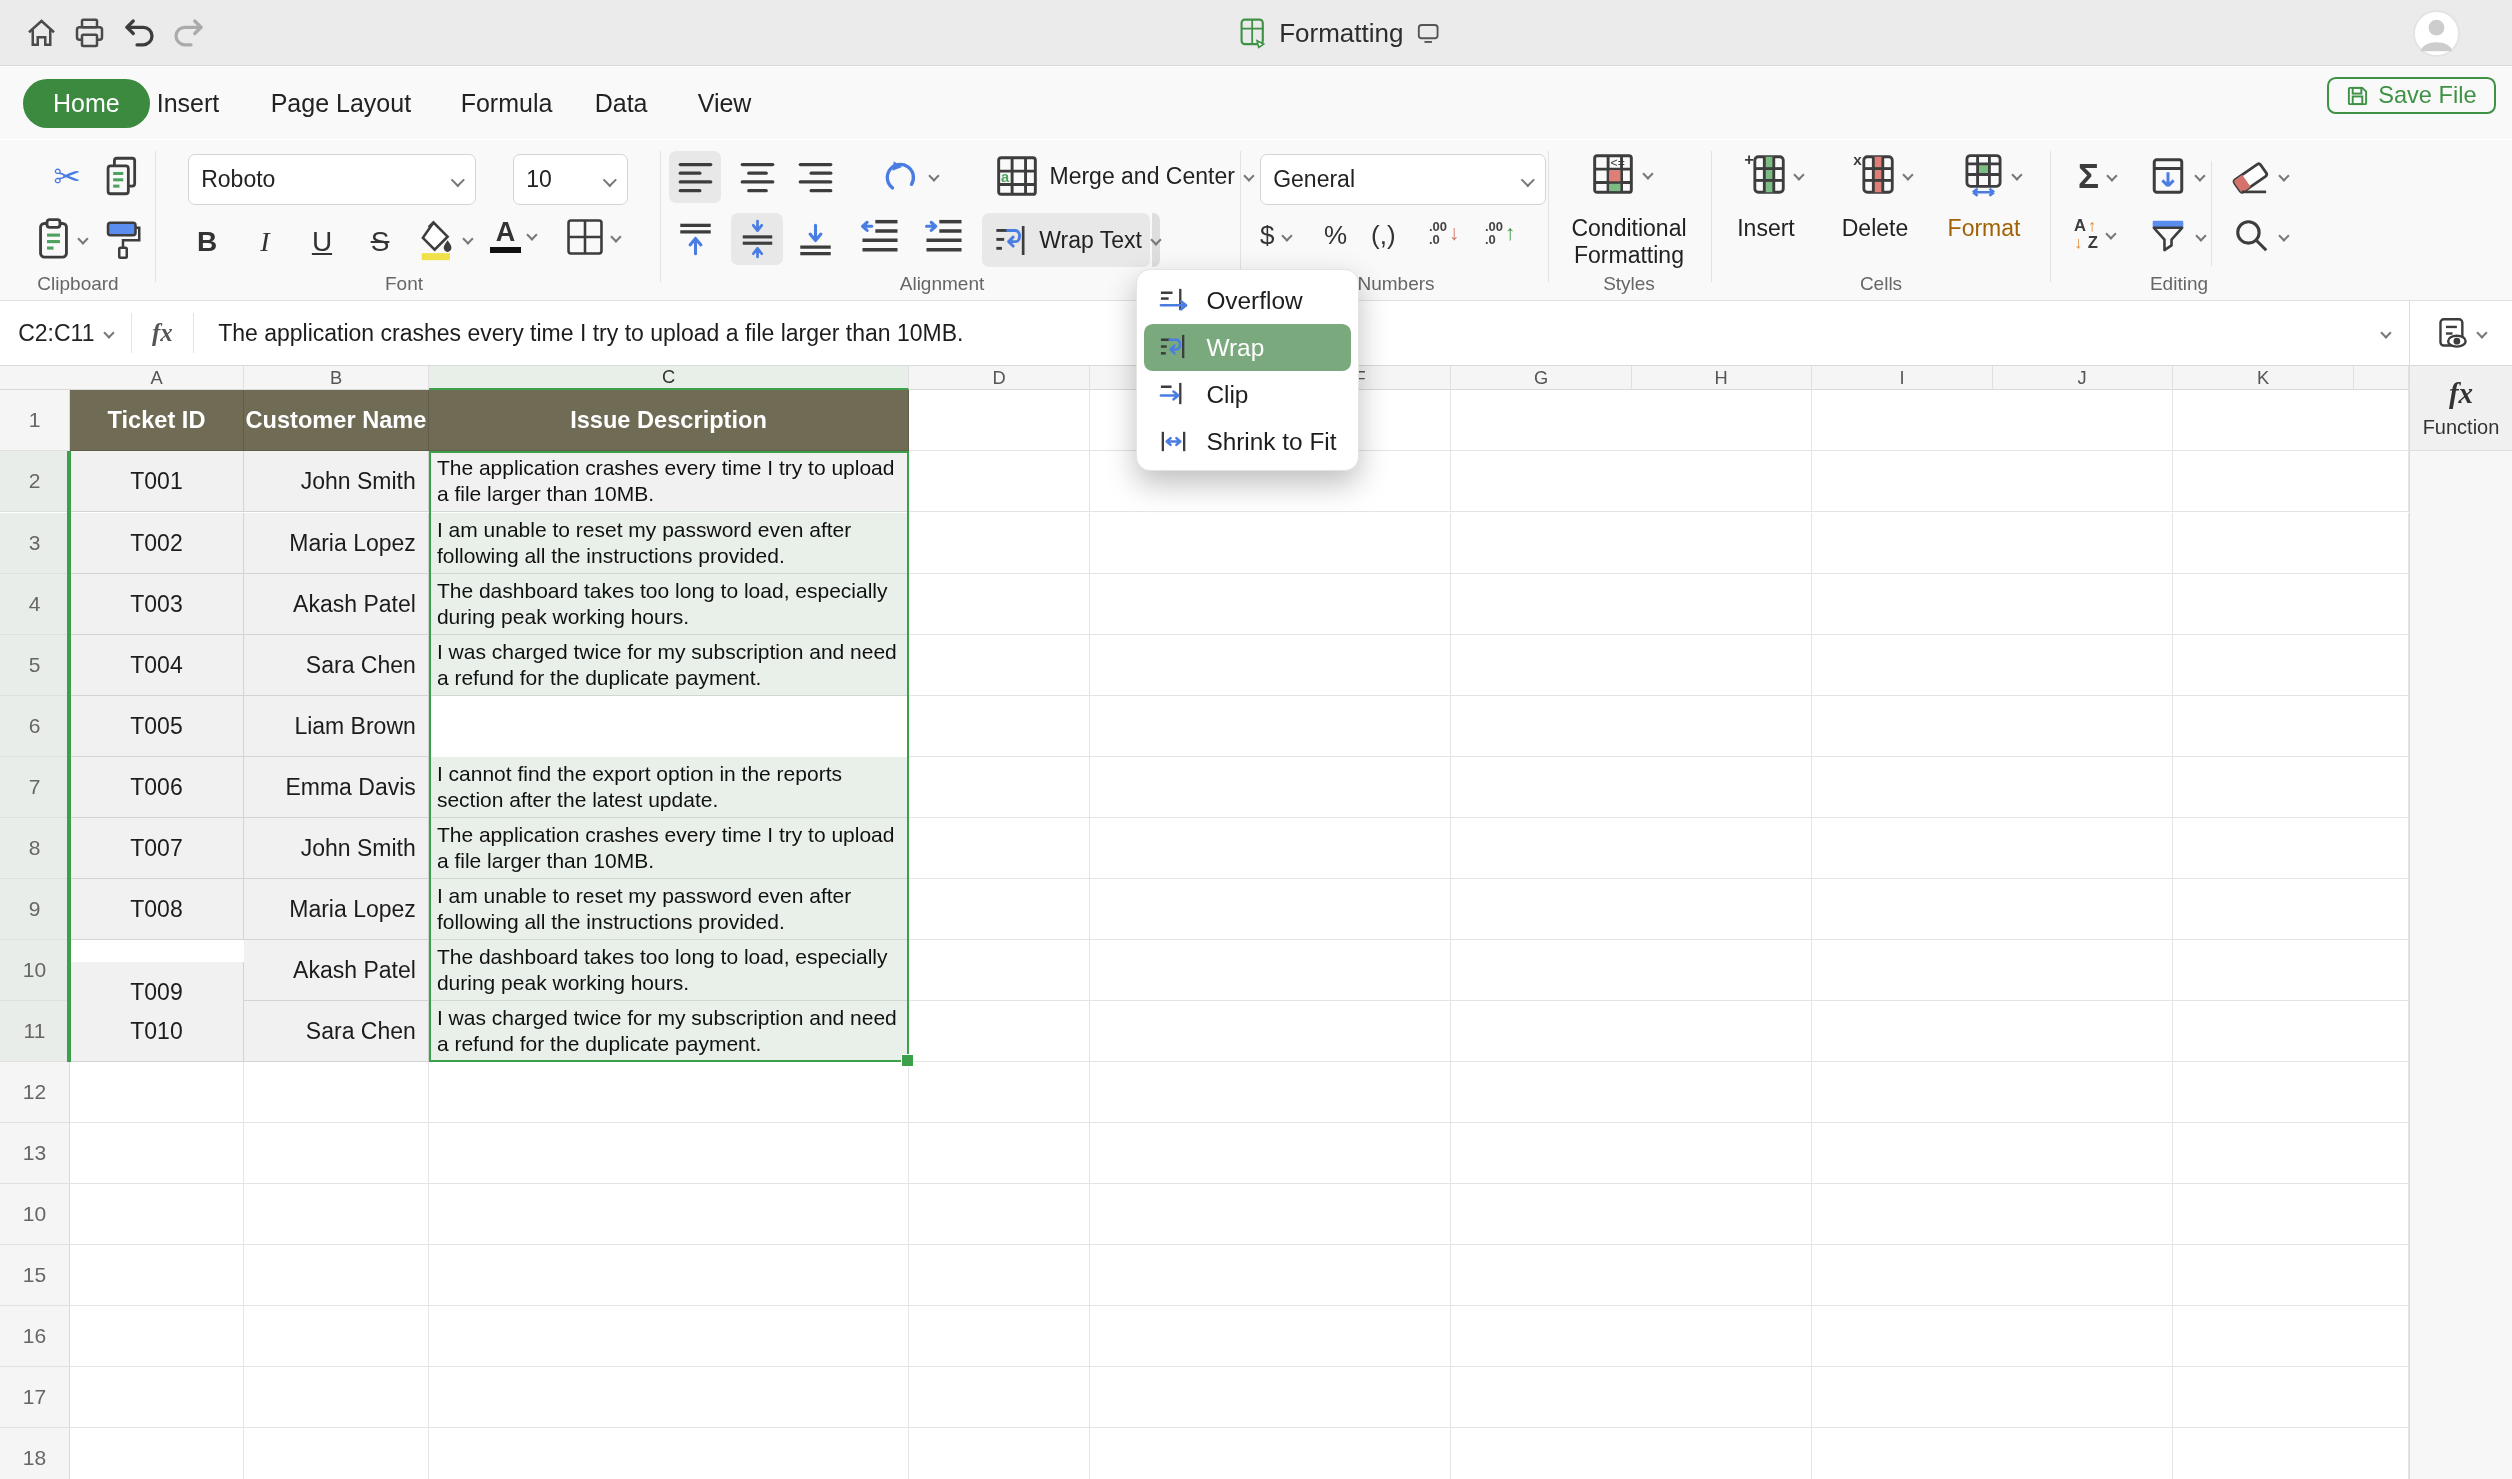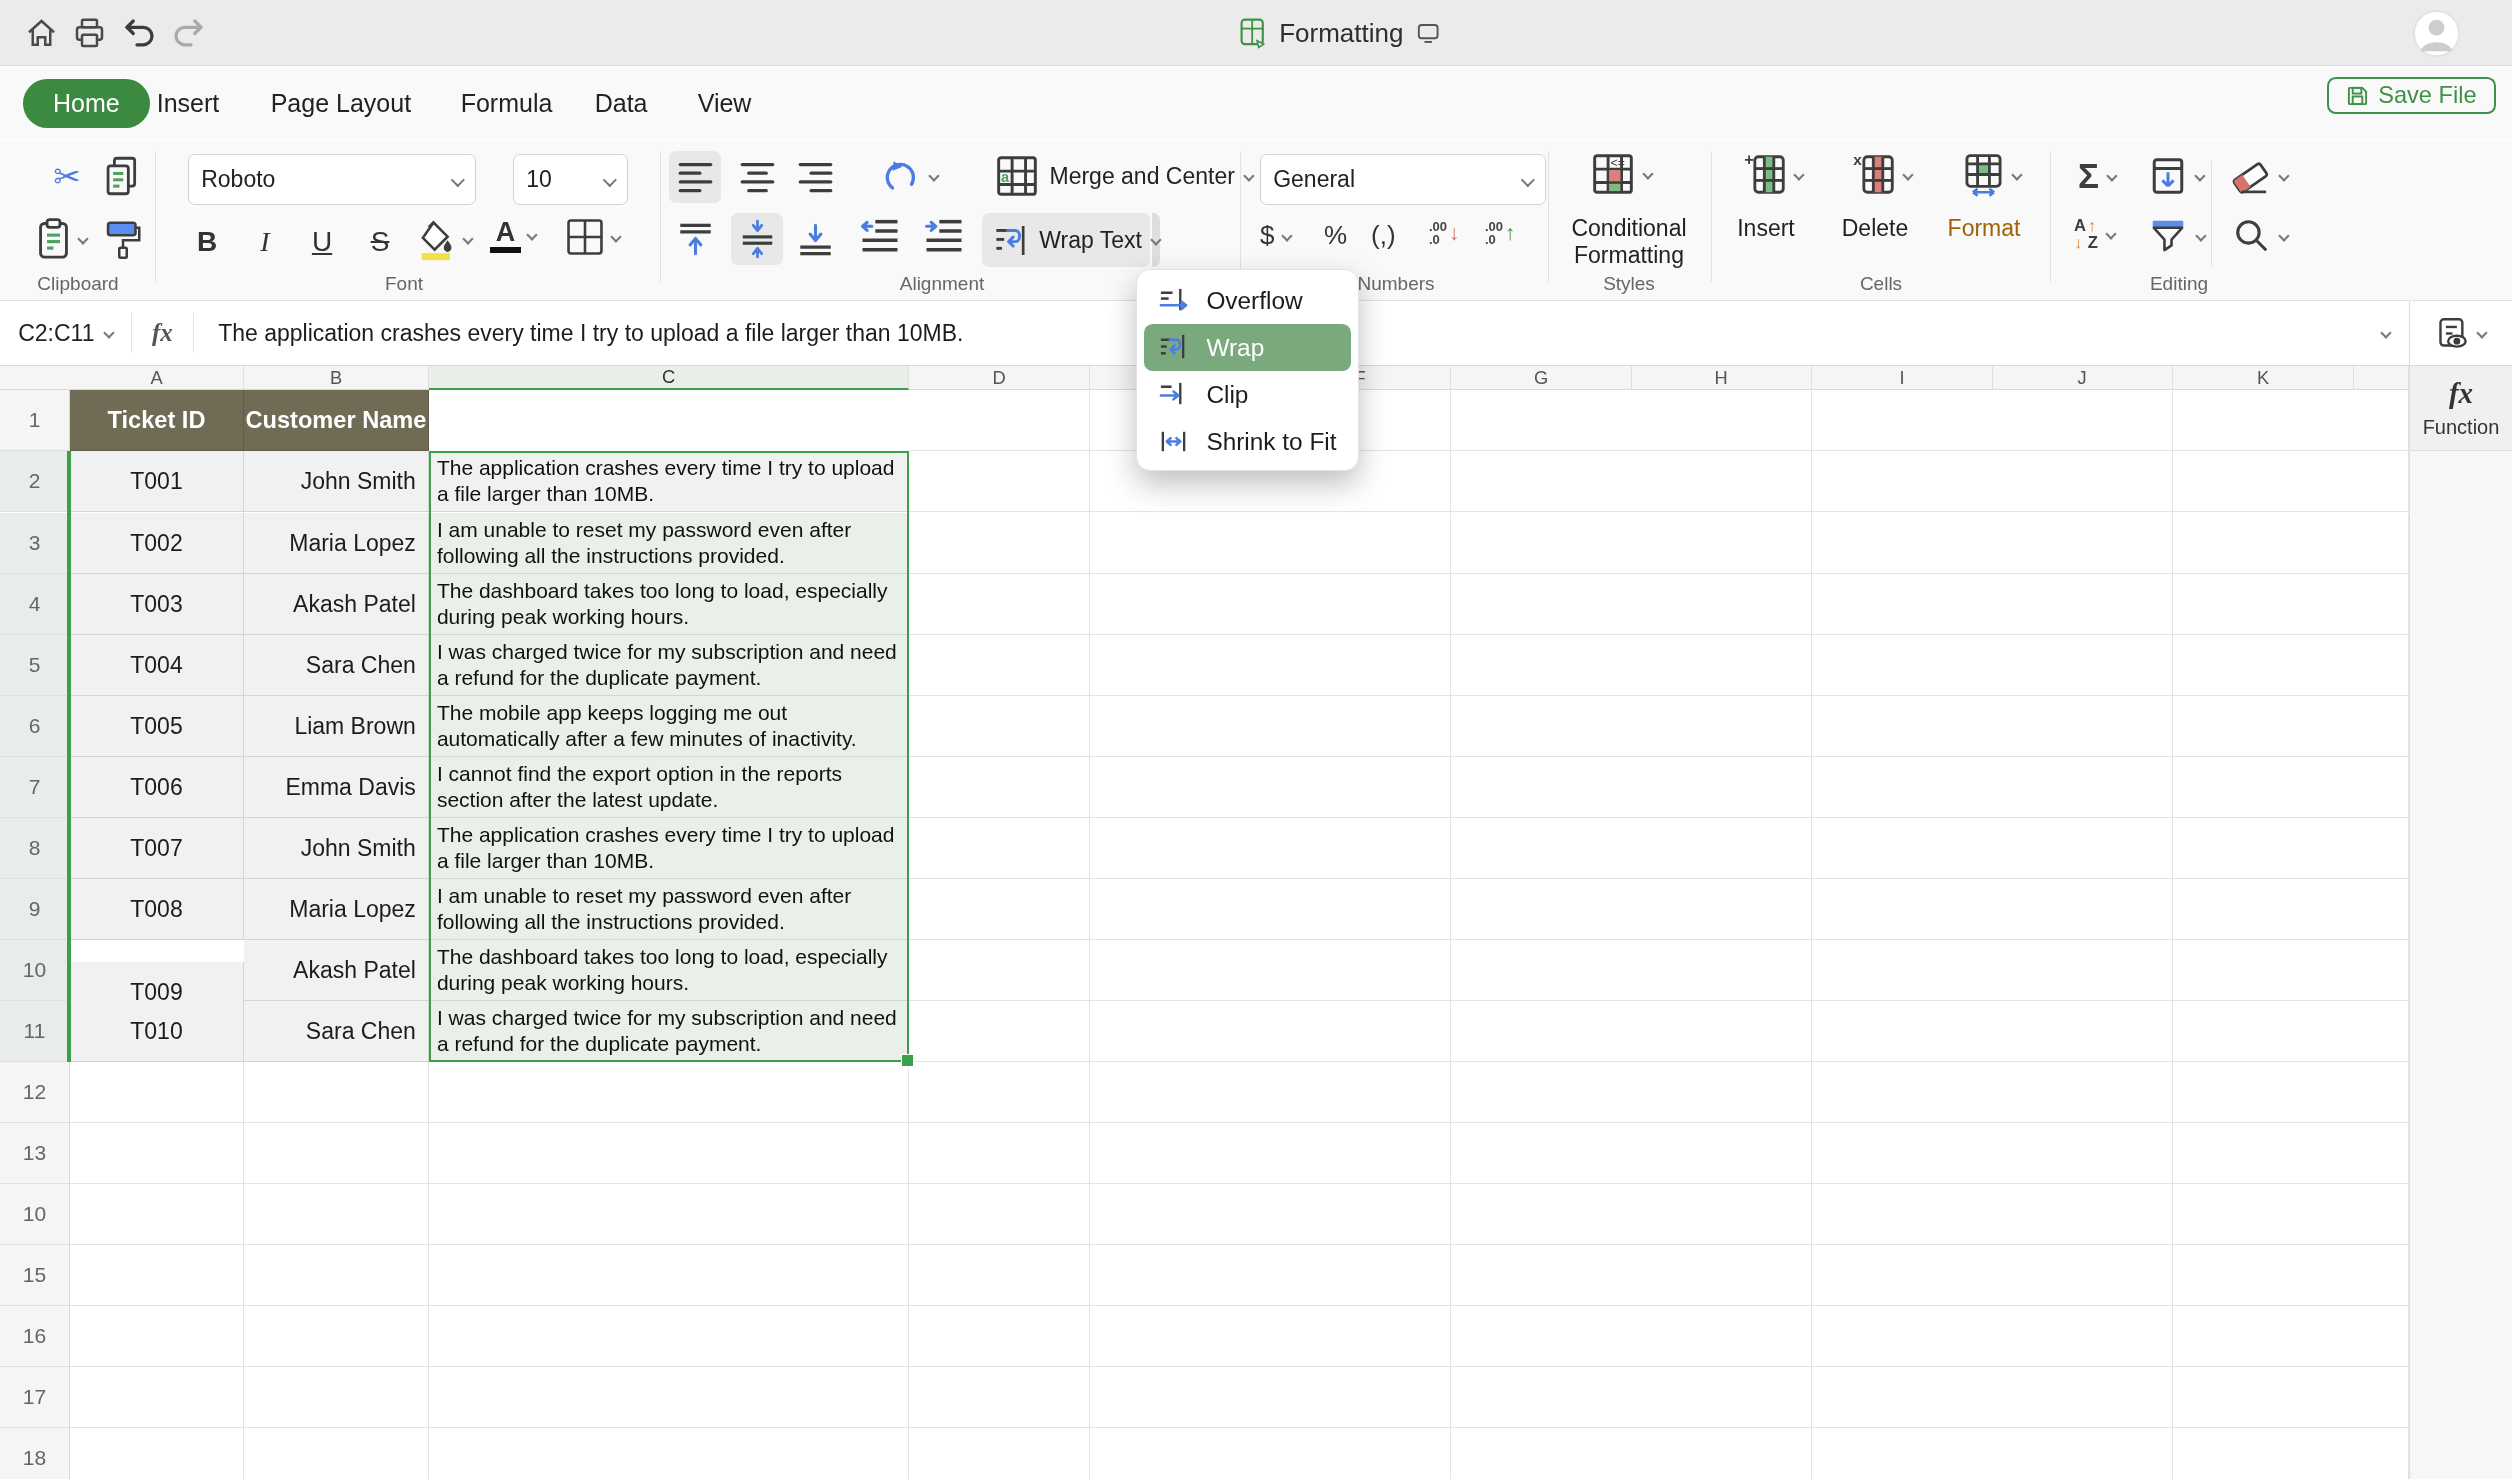--- a/index.html
+++ b/index.html
@@ -519,20 +519,21 @@
       <div class="colhdr" style="left: 1451px; width: 181px;">G</div>
       <div class="colhdr" style="left: 1631px; width: 181px;">H</div>
       <div class="colhdr" style="left: 1812px; width: 181px;">I</div>
       <div class="colhdr" style="left: 1992px; width: 181px;">J</div>
       <div class="colhdr" style="left: 2173px; width: 181px;">K</div>
       <div class="colhdr" style="left: 2353px; width: 56px;"></div>
     </div>
     <div class="rowhdr" style="top: 24.4px; height: 61px;">1</div>
     <div class="cell th" style="left: 70px; top: 24.4px; width: 174px; height: 61px;">Ticket ID</div>
     <div class="cell th" style="left: 244px; top: 24.4px; width: 185px; height: 61px;">Customer Name</div>
+    <div class="cell th" style="left: 429px; top: 24.4px; width: 480px; height: 61px;">Issue Description</div>
     <div class="cell" style="left: 909px; top: 24.4px; width: 181px; height: 61px;"></div>
     <div class="cell" style="left: 1090px; top: 24.4px; width: 181px; height: 61px;"></div>
     <div class="cell" style="left: 1270px; top: 24.4px; width: 181px; height: 61px;"></div>
     <div class="cell" style="left: 1451px; top: 24.4px; width: 181px; height: 61px;"></div>
     <div class="cell" style="left: 1631px; top: 24.4px; width: 181px; height: 61px;"></div>
     <div class="cell" style="left: 1812px; top: 24.4px; width: 181px; height: 61px;"></div>
     <div class="cell" style="left: 1992px; top: 24.4px; width: 181px; height: 61px;"></div>
     <div class="cell" style="left: 2173px; top: 24.4px; width: 181px; height: 61px;"></div>
     <div class="cell" style="left: 2353px; top: 24.4px; width: 56px; height: 61px;"></div>
     <div class="rowhdr sel" style="top: 85px; height: 61px;">2</div>
@@ -591,23 +592,20 @@
     <div class="cell" style="left: 1270px; top: 269px; width: 181px; height: 61px;"></div>
     <div class="cell" style="left: 1451px; top: 269px; width: 181px; height: 61px;"></div>
     <div class="cell" style="left: 1631px; top: 269px; width: 181px; height: 61px;"></div>
     <div class="cell" style="left: 1812px; top: 269px; width: 181px; height: 61px;"></div>
     <div class="cell" style="left: 1992px; top: 269px; width: 181px; height: 61px;"></div>
     <div class="cell" style="left: 2173px; top: 269px; width: 181px; height: 61px;"></div>
     <div class="cell" style="left: 2353px; top: 269px; width: 56px; height: 61px;"></div>
     <div class="rowhdr sel" style="top: 330px; height: 61px;">6</div>
     <div class="cell ca" style="left: 70px; top: 330px; width: 174px; height: 61px;">T005</div>
     <div class="cell cb" style="left: 244px; top: 330px; width: 185px; height: 61px;">Liam Brown</div>
-    <div class="cell cc" style="left: 429px; top: 330px; width: 480px; height: 61px;">
-      <div>The mobile app keeps logging me out automatically after a few minutes of inactivity.</div>
-    </div>
     <div class="cell" style="left: 909px; top: 330px; width: 181px; height: 61px;"></div>
     <div class="cell" style="left: 1090px; top: 330px; width: 181px; height: 61px;"></div>
     <div class="cell" style="left: 1270px; top: 330px; width: 181px; height: 61px;"></div>
     <div class="cell" style="left: 1451px; top: 330px; width: 181px; height: 61px;"></div>
     <div class="cell" style="left: 1631px; top: 330px; width: 181px; height: 61px;"></div>
     <div class="cell" style="left: 1812px; top: 330px; width: 181px; height: 61px;"></div>
     <div class="cell" style="left: 1992px; top: 330px; width: 181px; height: 61px;"></div>
     <div class="cell" style="left: 2173px; top: 330px; width: 181px; height: 61px;"></div>
     <div class="cell" style="left: 2353px; top: 330px; width: 56px; height: 61px;"></div>
     <div class="rowhdr sel" style="top: 391px; height: 61px;">7</div>

